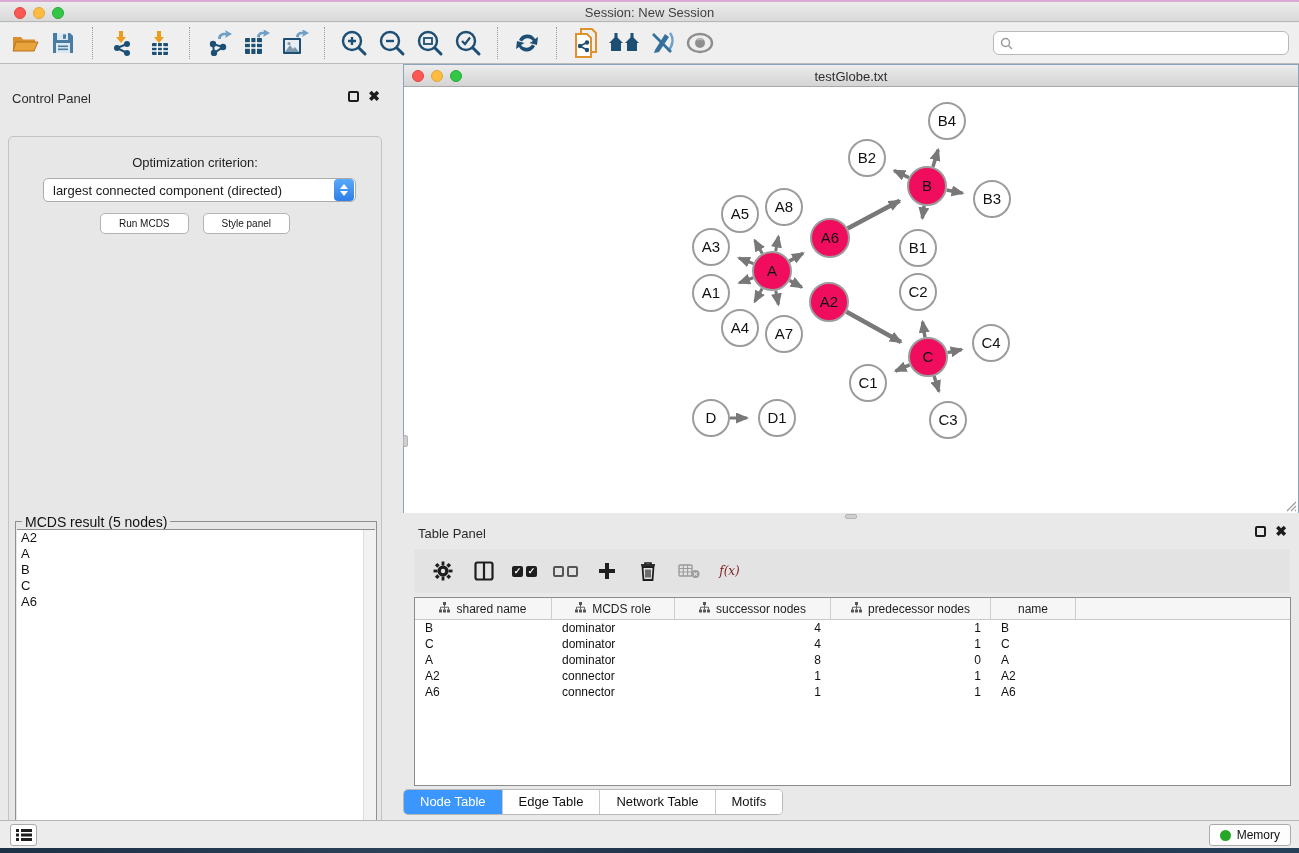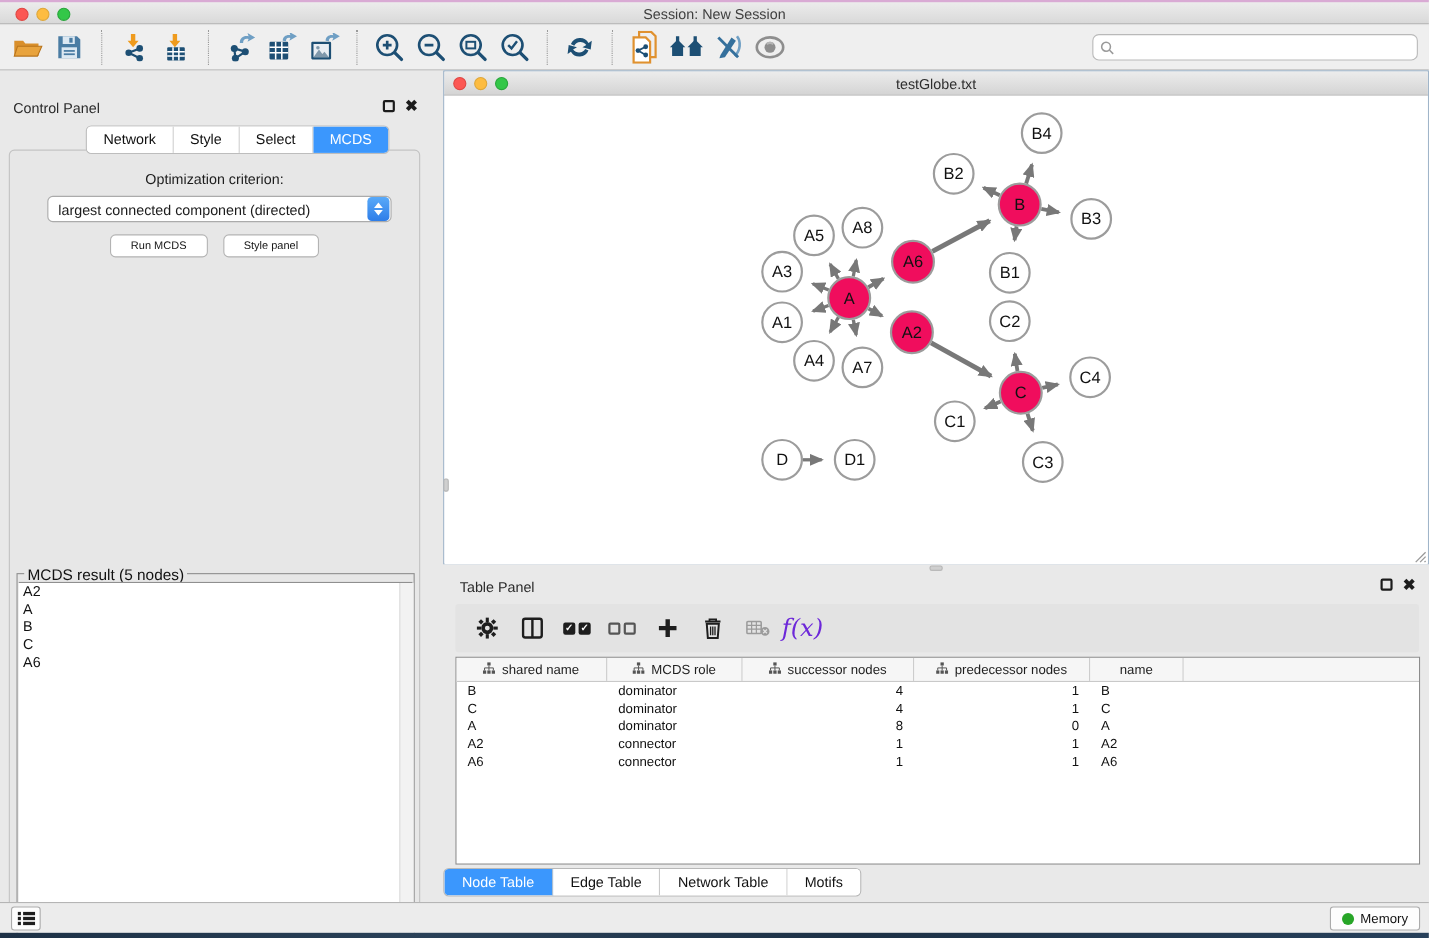--- a/index.html
+++ b/index.html
@@ -78,21 +78,21 @@
   .divider-h { position:absolute; left:403px; top:435px; width:5px; height:12px; background:#cfcfcf; border:1px solid #b5b5b5; border-radius:2px; }
   .divider-v { position:absolute; left:845px; top:514px; width:12px; height:5px; background:#cfcfcf; border:1px solid #b5b5b5; border-radius:2px; }
 
   
   .table-panel { position:absolute; left:403px; top:519px; width:896px; height:301px; background:#e9e9e9; }
   .tp-title { position:absolute; left:15px; top:7px; font-size:13px; color:#2b2b2b; }
   .tp-ctrls { position:absolute; right:12px; top:7px; display:flex; gap:9px; align-items:center; }
   .tp-toolbar { position:absolute; left:11px; top:30px; width:876px; height:44px; background:#e3e3e3;
     border-radius:3px; display:flex; align-items:center; padding-left:10px; gap:4px; }
   .tpbtn { width:37px; height:36px; display:flex; align-items:center; justify-content:center; }
-  .fx { font-family:"DejaVu Serif", serif; font-style:italic; font-size:22px; color:#6d28d9; }
+  .fx { font-family:"DejaVu Serif", serif; font-style:italic; font-size:12px; color:#7f1d1d; }
   .cbpair { display:flex; gap:3px; }
   .cb { width:11px; height:11px; border-radius:2px; }
   .cb.on { background:#1e1e1e; color:#fff; font-size:9px; line-height:11px; text-align:center; font-weight:bold; }
   .cb.off { border:2px solid #555; background:transparent; }
 
   .data-table { position:absolute; left:11px; top:78px; width:877px; height:189px;
     background:#fff; border:1px solid #8c8c8c; overflow:hidden; }
   .dt-header { display:flex; height:22px; background:#f6f6f6; border-bottom:1px solid #c9c9c9;text-align:right; }
   .dt-hcell { display:flex; align-items:center; justify-content:center; gap:6px; font-size:12px;
     color:#1e1e1e; border-right:1px solid #cdcdcd; height:100%; }
@@ -289,26 +289,20 @@
   </div>
 
   <div class="control-panel">
     <div class="cp-header">
       <div class="cp-title">Control Panel</div>
       <div class="panel-ctrls">
         <div class="float-icon"></div>
         <div class="close-icon">✖</div>
       </div>
     </div>
-    <div class="cp-tabs" id="cp-tabs">
-        <div class="cp-tab">Network</div>
-        <div class="cp-tab">Style</div>
-        <div class="cp-tab">Select</div>
-        <div class="cp-tab sel">MCDS</div>
-      </div>
     <div class="cp-body">
       <div class="opt-label">Optimization criterion:</div>
       <div class="criterion">
         <div class="val">largest connected component (directed)</div>
         <div class="stepper">
             <div class="up"></div>
             <div class="dn"></div>
           </div>
       </div>
       <div class="cp-buttons">

